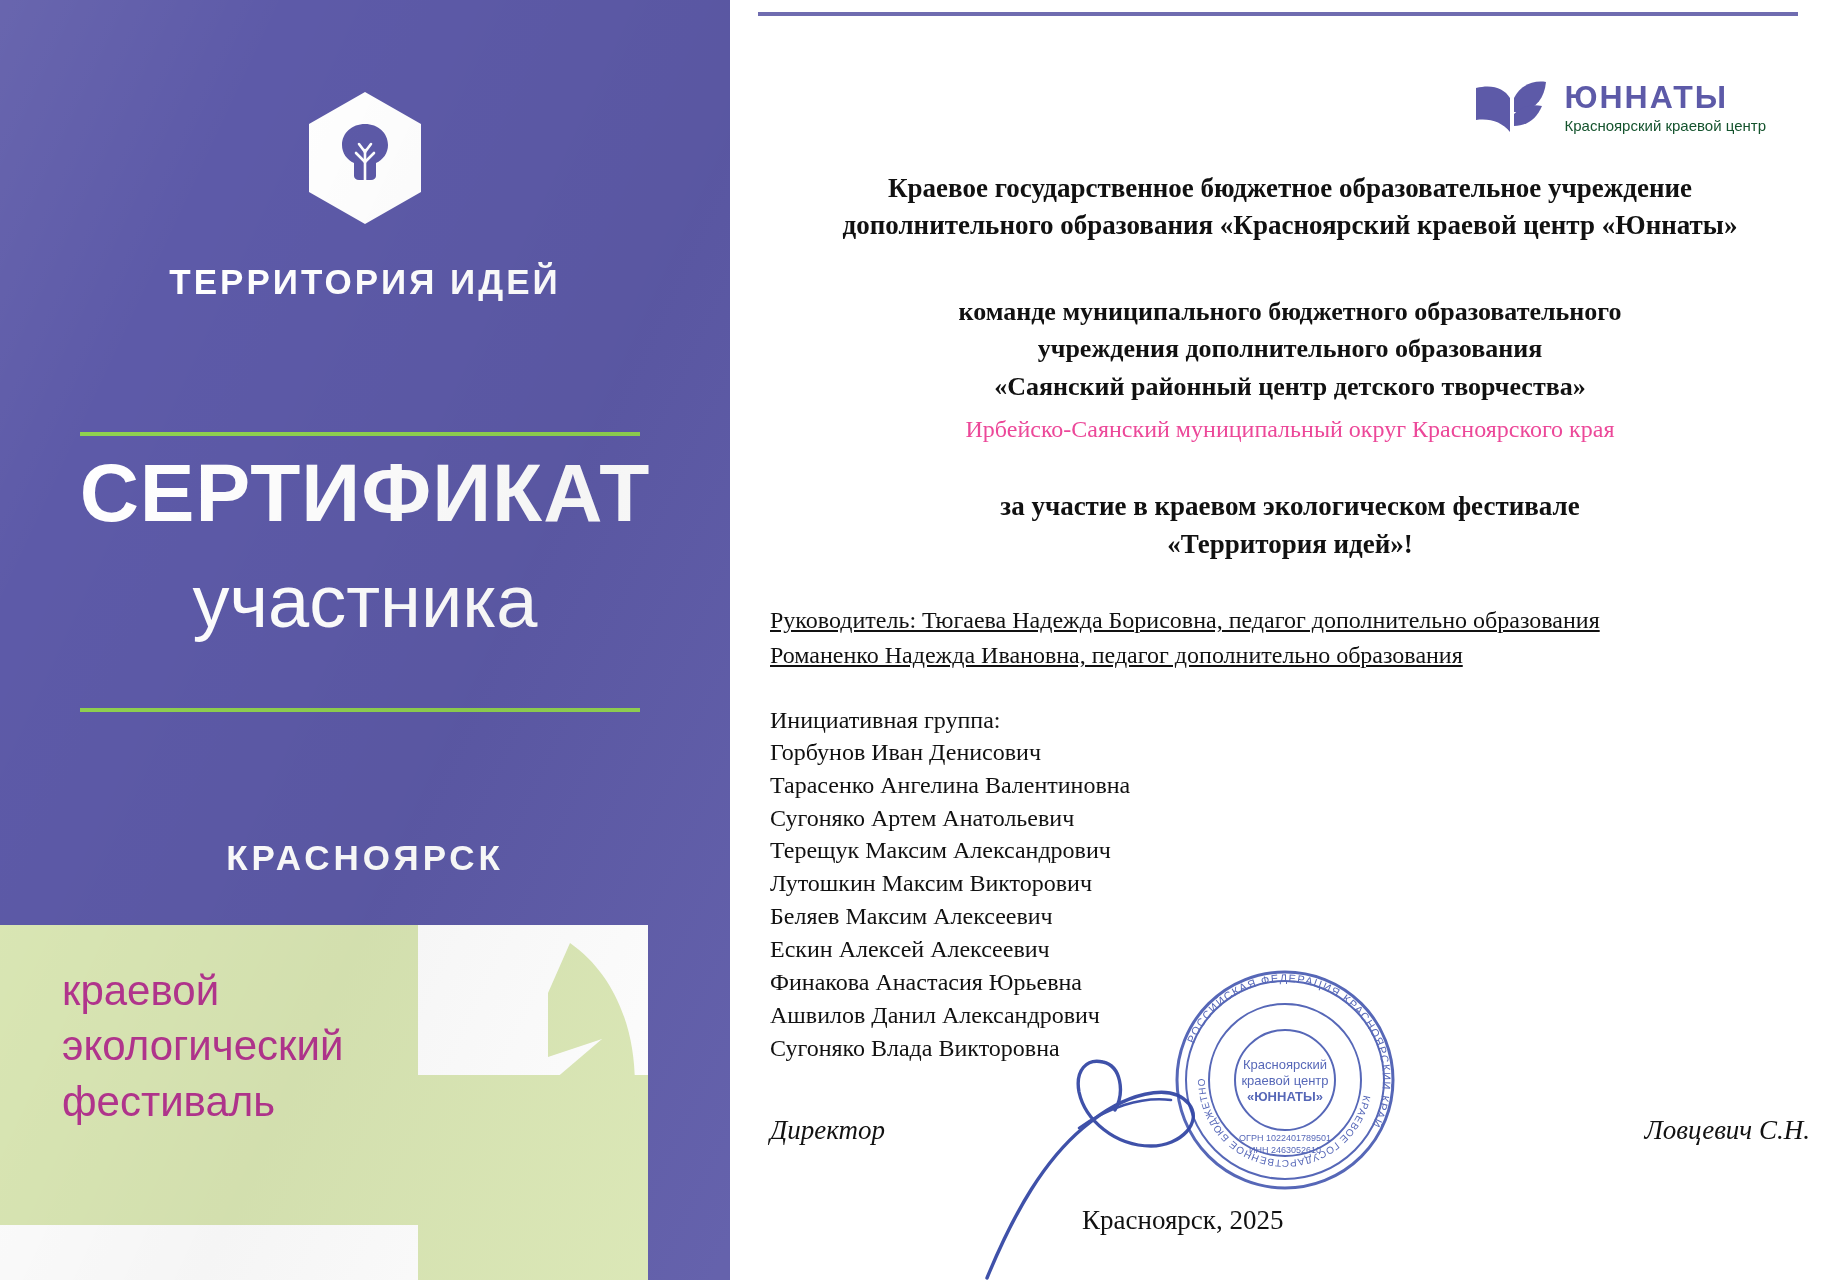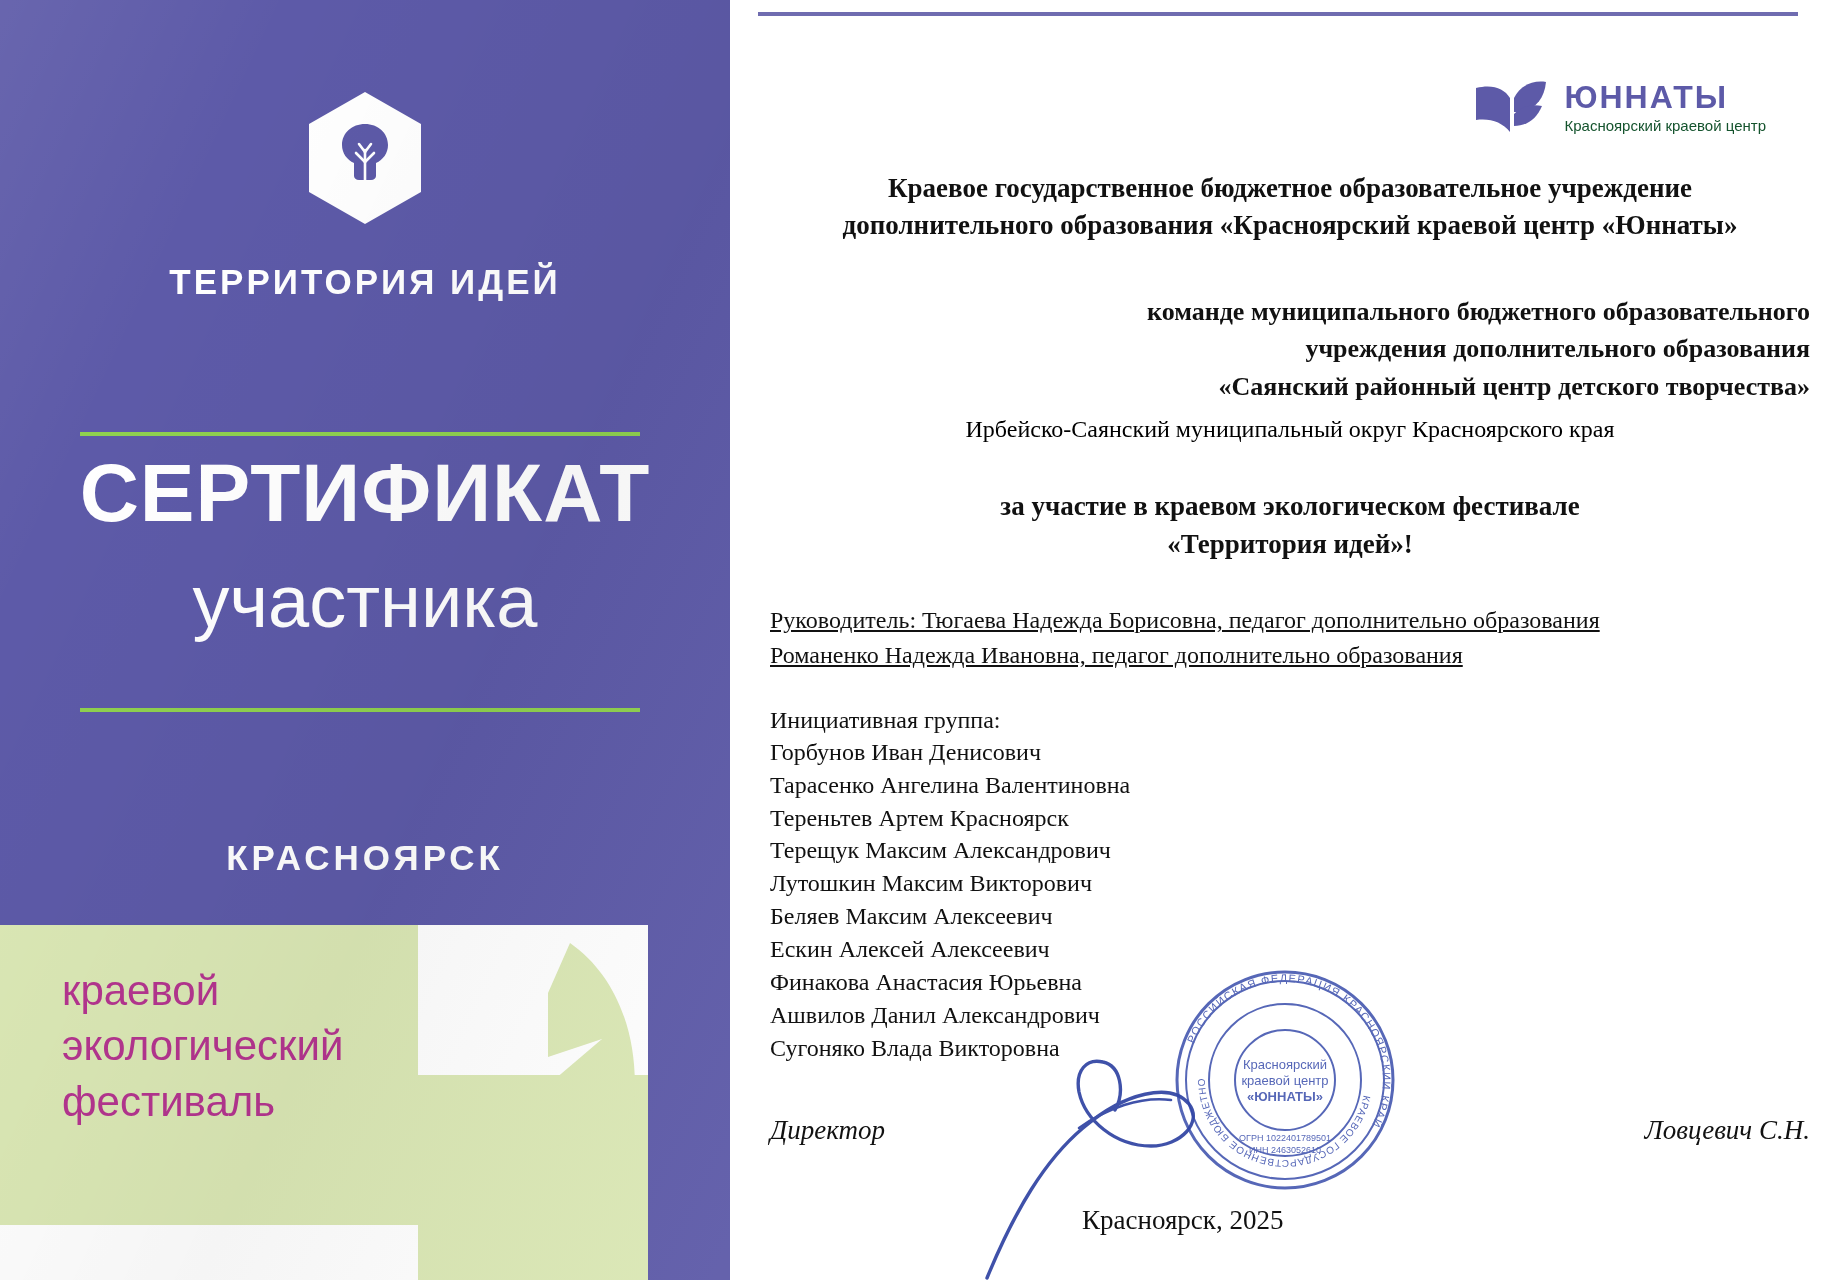--- a/index.html
+++ b/index.html
@@ -211,33 +211,33 @@
   .issuer {
     text-align: center;
     font-weight: bold;
     font-size: 27px;
     line-height: 1.38;
     color: #111;
   }
 
   .awardee {
     margin-top: 48px;
-    text-align: right;
+    text-align: center;
     font-weight: bold;
     font-size: 26px;
     line-height: 1.45;
     color: #111;
   }
   .awardee .org-quoted { white-space: nowrap; }
 
   .district {
     margin-top: 10px;
     text-align: center;
     font-size: 24px;
-    color: #000000;
+    color: #ec4899;
   }
 
   .reason {
     margin-top: 44px;
     text-align: center;
     font-weight: bold;
     font-size: 27px;
     line-height: 1.42;
     color: #111;
   }
@@ -396,21 +396,21 @@
 
       <div class="leaders">
         <div>Руководитель: Тюгаева Надежда Борисовна, педагог дополнительно образования</div>
         <div>Романенко Надежда Ивановна, педагог дополнительно образования</div>
       </div>
 
       <div class="group-title">Инициативная группа:</div>
       <ul class="group-list">
         <li>Горбунов Иван Денисович</li>
         <li>Тарасенко Ангелина Валентиновна</li>
-        <li>Тереньтев Артем Красноярск</li>
+        <li>Сугоняко Артем Анатольевич</li>
         <li>Терещук Максим Александрович</li>
         <li>Лутошкин Максим Викторович</li>
         <li>Беляев Максим Алексеевич</li>
         <li>Ескин Алексей Алексеевич</li>
         <li>Финакова Анастасия Юрьевна</li>
         <li>Ашвилов Данил Александрович</li>
         <li>Сугоняко Влада Викторовна</li>
       </ul>
     </div>
 

